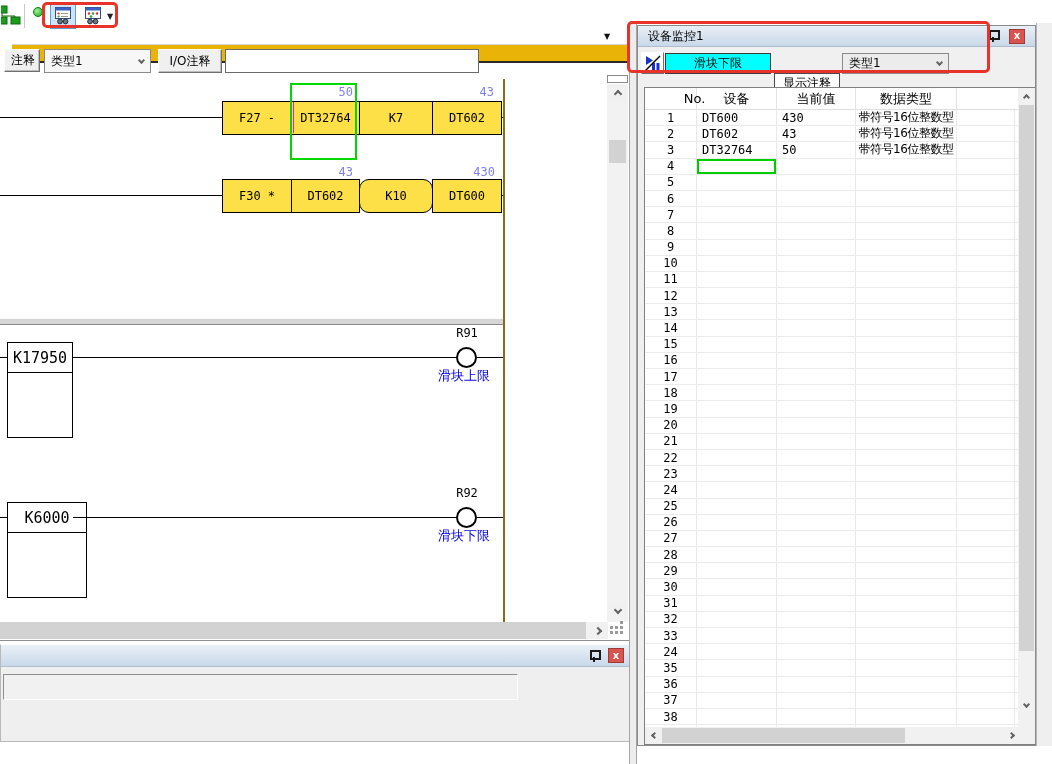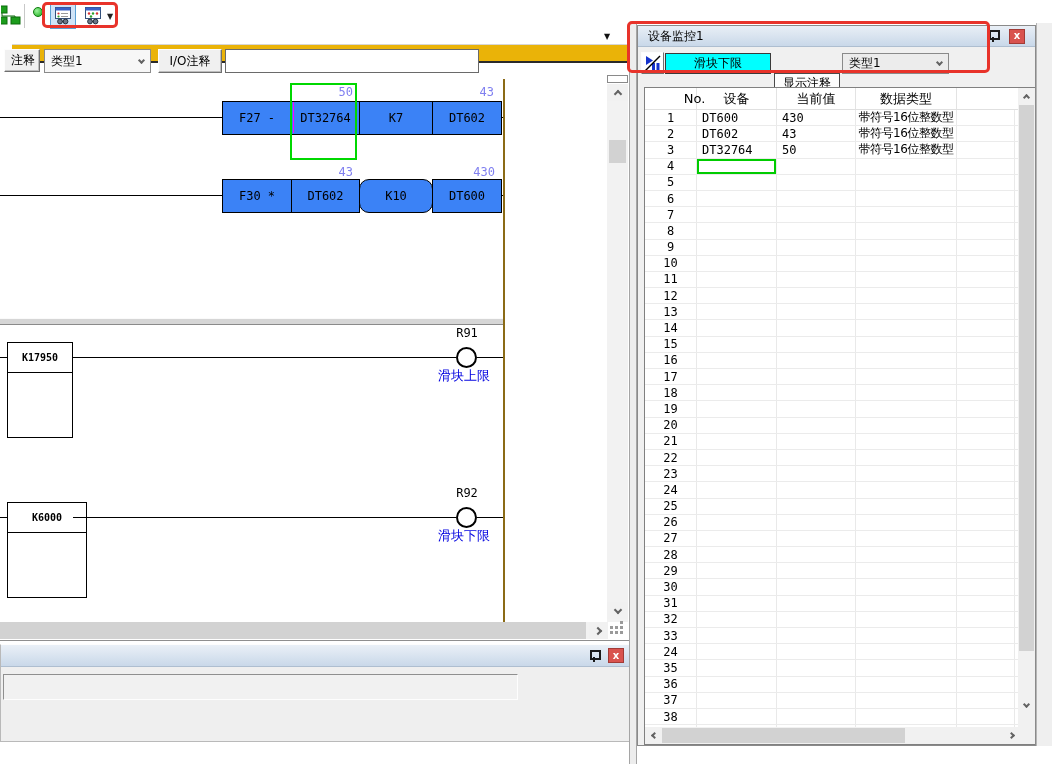--- a/index.html
+++ b/index.html
@@ -29,29 +29,29 @@
   .sel-type { left:32px; top:4px; width:107px; height:24px; background:#f7f7f7; border:1px solid #8a8a8a; display:flex; align-items:center; padding:0 6px; }
   .sel-type .grow { flex:1; }
   .btn-io { left:146px; top:4px; width:64px; height:24px; display:flex; align-items:center; justify-content:center; }
   .inp { left:213px; top:4px; width:254px; height:24px; background:#fff; border:1px solid #6a6a6a; font-size:12px; padding:0 4px; font-family:inherit; }
   .row2-ovf { left:604px; top:32px; font-size:8px; color:#111; }
 
   
   .canvas { left:0; top:79px; width:607px; height:543px; background:#fff; overflow:hidden; }
   .hwire { height:1px; background:#000; }
   .lcellrow { display:flex; }
-  .lcell { height:34px; border:1px solid #000; background:#3b82f6; display:flex; align-items:center; justify-content:center; font-size:12px; margin-left:-1px; }
+  .lcell { height:34px; border:1px solid #000; background:#fde047; display:flex; align-items:center; justify-content:center; font-size:12px; margin-left:-1px; }
   .lcell:first-child { margin-left:0; }
   .mval { color:var(--mval,#8080f0); font-size:12px; text-align:right; }
   .busbar { width:2px; background:var(--bus,#8b6b17); }
   .selrect { border:2px solid var(--grn,#00d800); background:transparent; z-index:5; }
   .magline { width:1px; background:#ff00ff; z-index:6; }
   .graybar { background:#d6d6d6; border-top:1px solid #fafafa; border-bottom:1px solid #8a8a8a; }
   .opbox { border:1px solid #000; background:#fff; }
-  .opbox .opcell { height:30px; border-bottom:1px solid #000; display:flex; align-items:center; justify-content:center; font-size:10px;font-weight:bold; }
+  .opbox .opcell { height:30px; border-bottom:1px solid #000; display:flex; align-items:center; justify-content:center; font-size:15px; }
   .coil { width:21px; height:21px; border:2px solid #000; border-radius:50%; background:#fff; }
   .coil-lbl { font-size:12px; text-align:center; }
   .lcomment { color:var(--cblue,#0000e0); font-size:13px; }
 
   
   .sb { background:#f2f2f2; }
   .sb-btn { background:#f1f1f1; display:flex; align-items:center; justify-content:center; }
   .sb-thumb { background:#d2d2d2; }
   .chev { display:inline-block; width:6px; height:6px; border-right:2px solid #636363; border-bottom:2px solid #636363; }
   .chev.up { transform:rotate(-135deg); margin-top:3px; }

